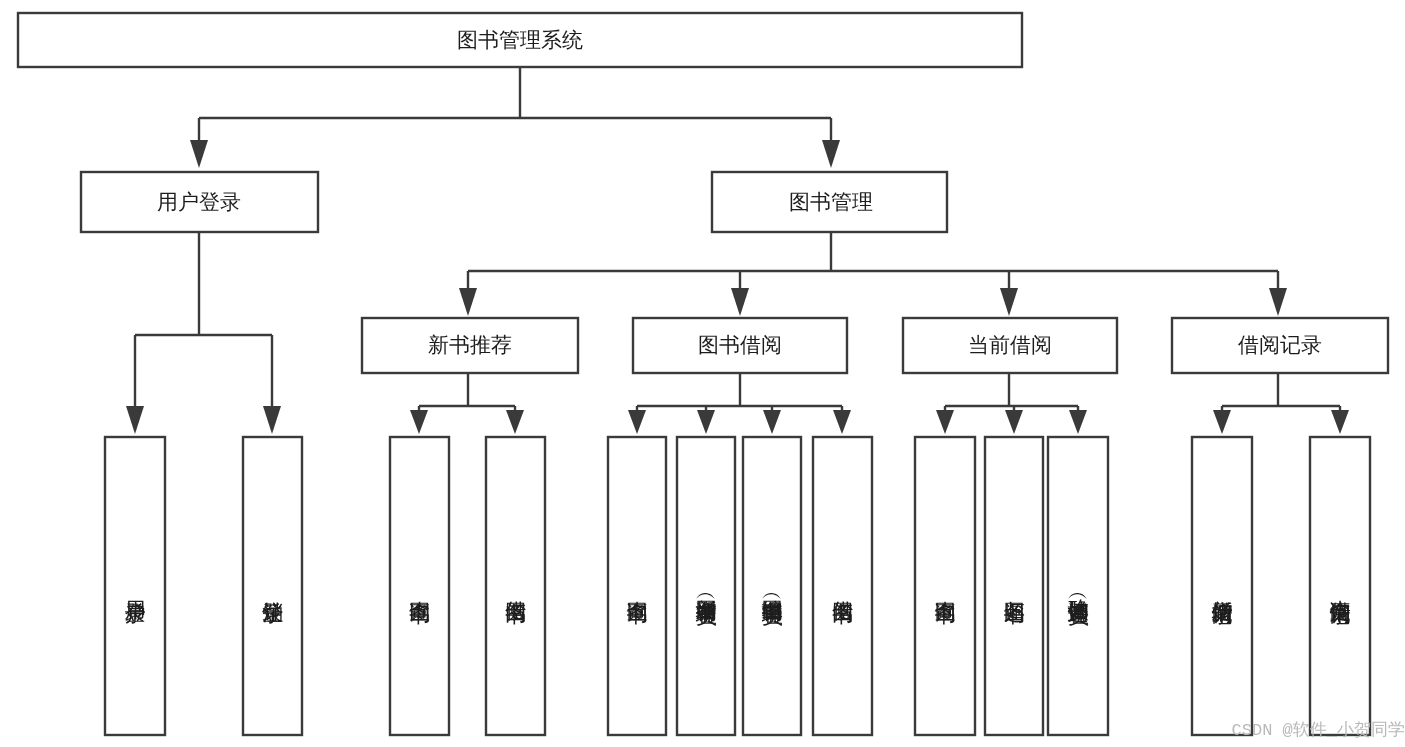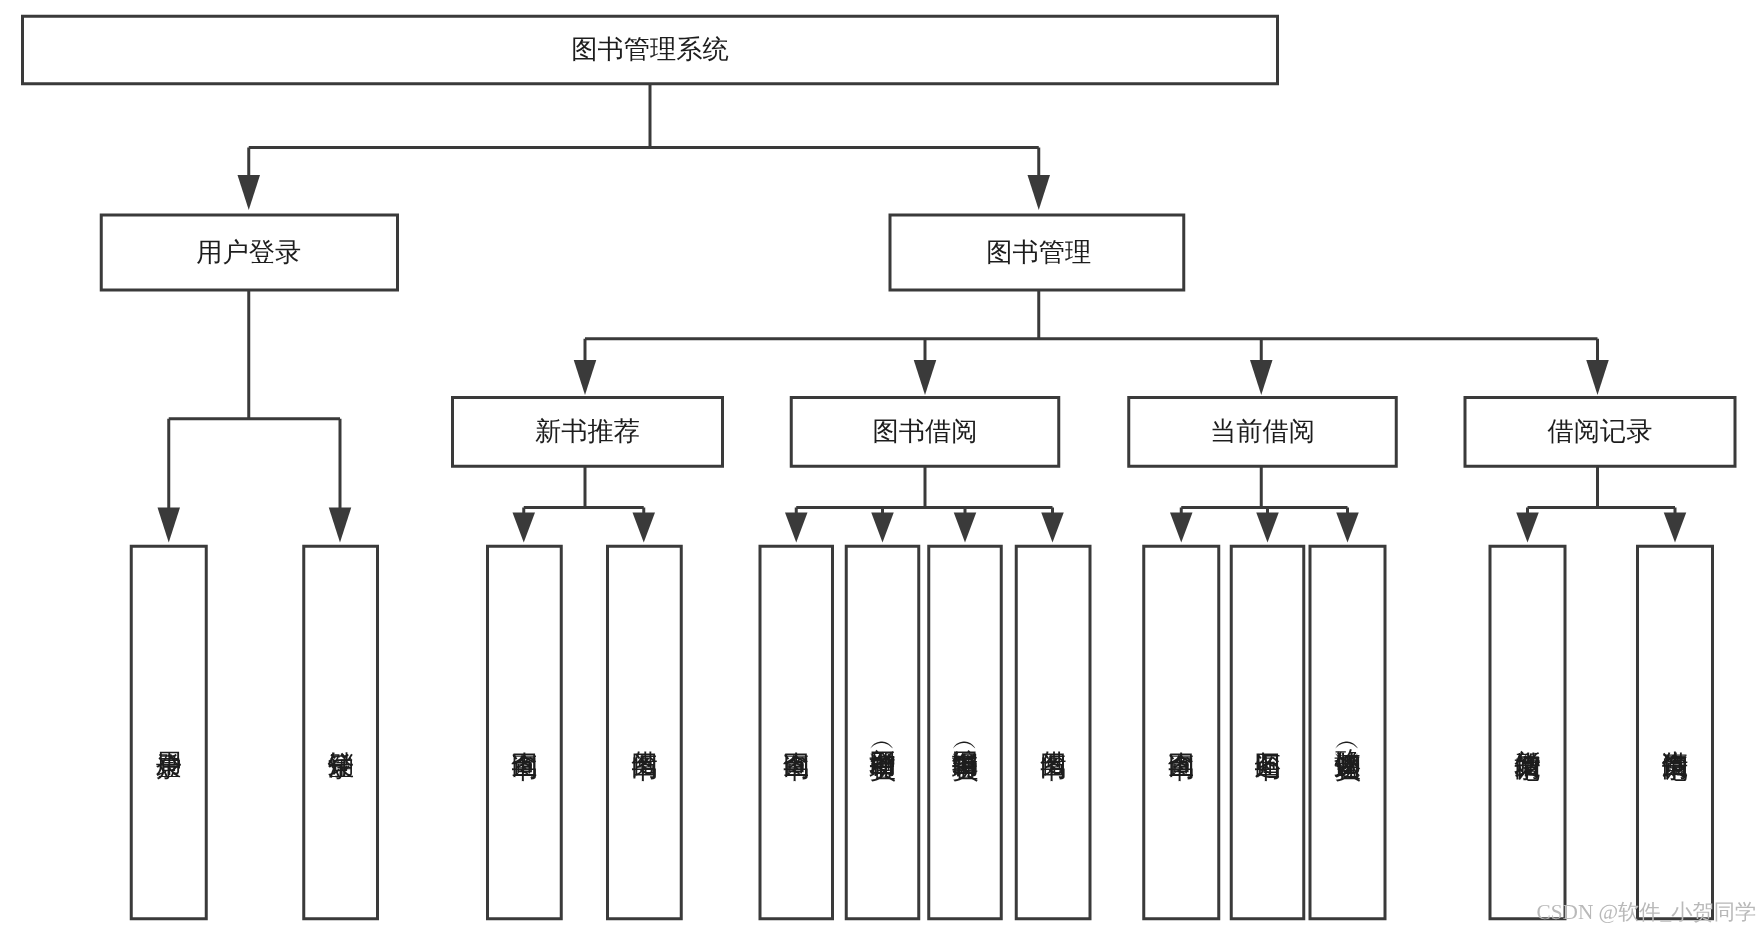--- a/index.html
+++ b/index.html
@@ -61,21 +61,21 @@
     white-space: nowrap;
     display: flex;
     align-items: center;
     justify-content: center;
     pointer-events: none;
   }
   .watermark {
     position: absolute;
     right: 12px;
     bottom: 6px;
-    font-family: Liberation Serif, serif;
+    font-family: Liberation Mono, monospace;
     font-size: 17px;
     color: #b9b9b9;
     white-space: nowrap;
     user-select: none;
   }
 </style>
 </head>
 <body>
 
 <div id="diagram-root">

